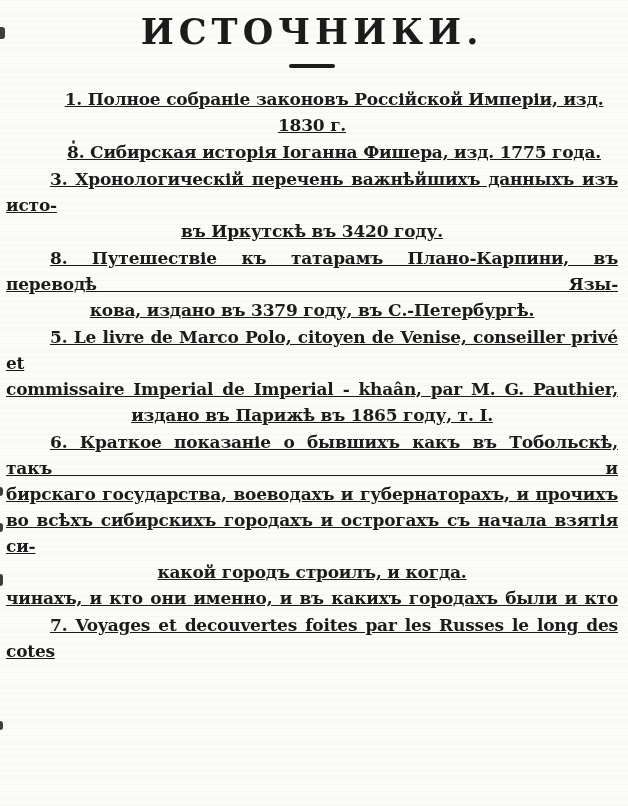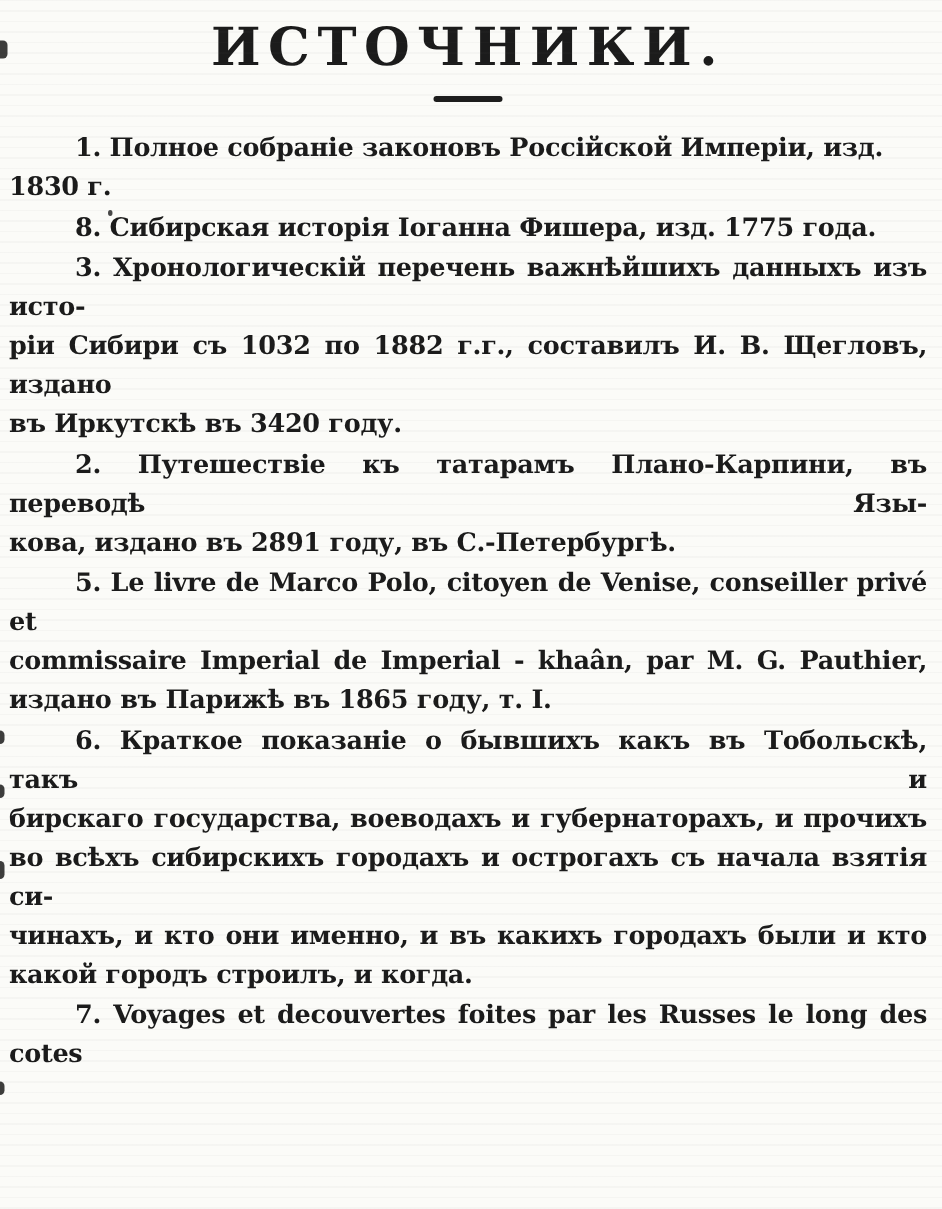--- a/index.html
+++ b/index.html
@@ -35,22 +35,22 @@
     border-radius: 2px;
   }
   .body {
     position: relative;
     font-size: 17px;
     line-height: 26px;
     letter-spacing: -0.2px;
   }
   .para { margin: 0 0 1px; }
   .line { min-height: 26px; }
-  .line.j { text-align: justify; text-align-last: justify; }
-  .line.l { text-align: left; }
+  .line.j { text-align: justify; text-align-last: justify; text-decoration: underline; }
+  .line.l { text-align: center; text-decoration: underline; }
   .line.ind { text-indent: 44px; }
   .art {
     position: absolute; left: 0;
     border-radius: 0 3px 3px 0;
     opacity: 0.85;
   }
   .art.a1 { top: 27px;  width: 5px; height: 12px; }
   .art.a2 { top: 487px; width: 3px; height: 9px; }
   .art.a3 { top: 523px; width: 3px; height: 9px; }
   .art.a4 { top: 574px; width: 3px; height: 12px; }
@@ -73,38 +73,37 @@
 
   <div class="body" id="paragraphs">
       <div class="para">
         <div class="line l ind">1. Полное собраніе законовъ Россійской Имперіи, изд. 1830 г.</div>
       </div>
       <div class="para">
         <div class="line l ind">8. Сибирская исторія Іоганна Фишера, изд. 1775 года.</div>
       </div>
       <div class="para">
         <div class="line j ind">3. Хронологическій перечень важнѣйшихъ данныхъ изъ исто-</div>
-        <div class="line j">ріи Сибири съ 1032 по 1882 г.г., составилъ И. В. Щегловъ, издано</div>
         <div class="line l">въ Иркутскѣ въ 3420 году.</div>
       </div>
       <div class="para">
-        <div class="line j ind">2. Путешествіе къ татарамъ Плано-Карпини, въ переводѣ Язы-</div>
-        <div class="line l">кова, издано въ 2891 году, въ С.-Петербургѣ.</div>
+        <div class="line j ind">8. Путешествіе къ татарамъ Плано-Карпини, въ переводѣ Язы-</div>
+        <div class="line l">кова, издано въ 3379 году, въ С.-Петербургѣ.</div>
       </div>
       <div class="para">
         <div class="line j ind">5. Le livre de Marco Polo, citoyen de Venise, conseiller privé et</div>
         <div class="line j">commissaire Imperial de Imperial - khaân, par M. G. Pauthier,</div>
         <div class="line l">издано въ Парижѣ въ 1865 году, т. I.</div>
       </div>
       <div class="para">
         <div class="line j ind">6. Краткое показаніе о бывшихъ какъ въ Тобольскѣ, такъ и</div>
         <div class="line j">бирскаго государства, воеводахъ и губернаторахъ, и прочихъ</div>
         <div class="line j">во всѣхъ сибирскихъ городахъ и острогахъ съ начала взятія си-</div>
+        <div class="line l">какой городъ строилъ, и когда.</div>
         <div class="line j">чинахъ, и кто они именно, и въ какихъ городахъ были и кто</div>
-        <div class="line l">какой городъ строилъ, и когда.</div>
       </div>
       <div class="para">
         <div class="line j ind">7. Voyages et decouvertes foites par les Russes le long des cotes</div>
       </div>
     </div>
 
   <div class="art a1" style="background: rgb(27, 27, 27);"></div>
   <div class="art a2" style="background: rgb(27, 27, 27);"></div>
   <div class="art a3" style="background: rgb(27, 27, 27);"></div>
   <div class="art a4" style="background: rgb(27, 27, 27);"></div>

